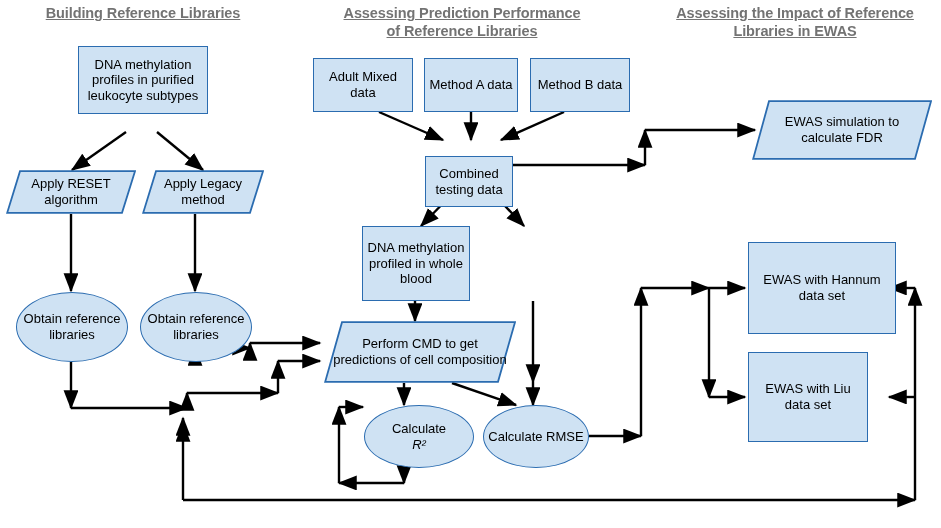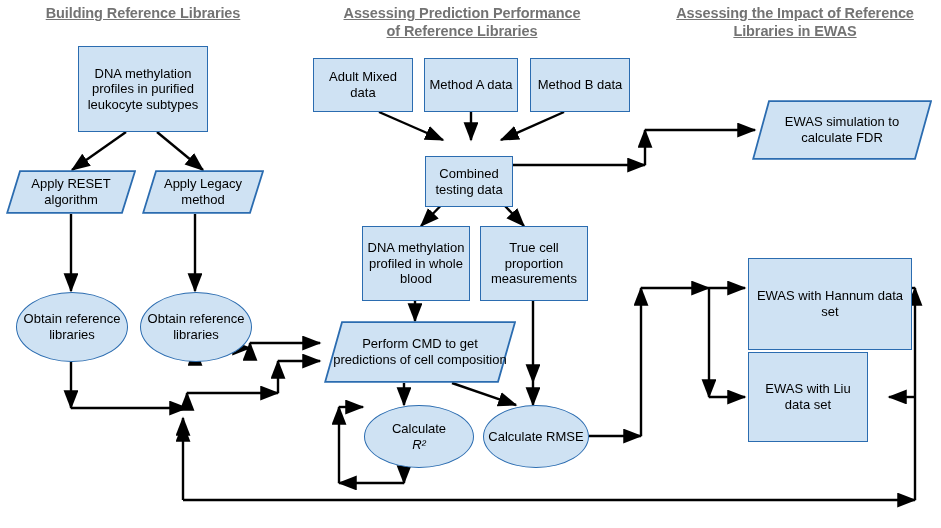--- a/index.html
+++ b/index.html
@@ -150,21 +150,21 @@
       <path d="M404,468 L404,483" marker-end=""></path>
       <path d="M404,483 L339,483" marker-end=""></path>
       <path d="M339,483 L339,407" marker-end=""></path>
       <path d="M339,407 L363,407"></path>
 
       <path d="M183,500 L183,424" marker-end=""></path>
       <path d="M183,424 L183,418" marker-end=""></path>
     </g>
   </svg>
 
-  <div class="node rect" style="left:78px; top:46px; width:130px; height:86px;">
+  <div class="node rect" style="left:78px; top:46px; width:130px; height:68px;">
     <span class="lbl">DNA methylation profiles in purified leukocyte subtypes</span>
   </div>
 
   <div class="node para" style="left:6px; top:170px; width:130px; height:44px;">
     <svg class="para-shape" viewBox="0 0 130 44" preserveAspectRatio="none">
       <polygon points="14,1.2 129,1.2 116,42.8 1.2,42.8" fill="#cfe2f3" stroke="#2b6cb0" stroke-width="1.8"></polygon>
     </svg>
     <span class="para-label">Apply RESET algorithm</span>
   </div>
 
@@ -196,23 +196,20 @@
   </div>
 
   <div class="node rect" style="left:425px; top:140px; width:88px; height:51px;margin-top:16px;">
     <span class="lbl">Combined testing data</span>
   </div>
 
   <div class="node rect" style="left:362px; top:226px; width:108px; height:75px;">
     <span class="lbl">DNA methylation profiled in whole blood</span>
   </div>
 
-  <div class="node rect" style="left:480px; top:226px; width:108px; height:75px;">
-    <span class="lbl">True cell proportion measurements</span>
-  </div>
 
   <div class="node para" style="left:324px; top:321px; width:192px; height:62px;">
     <svg class="para-shape" viewBox="0 0 192 62" preserveAspectRatio="none">
       <polygon points="18,1.2 191,1.2 174,60.8 1.2,60.8" fill="#cfe2f3" stroke="#2b6cb0" stroke-width="1.8"></polygon>
     </svg>
     <span class="para-label">Perform CMD to get predictions of cell composition</span>
   </div>
 
   <div class="node ellipse" style="left:483px; top:405px; width:106px; height:63px;">
     <span class="lbl">Calculate RMSE</span>
@@ -223,21 +220,21 @@
     <span class="ital">R²</span>
   </div>
 
   <div class="node para" style="left:752px; top:100px; width:180px; height:60px;">
     <svg class="para-shape" viewBox="0 0 180 60" preserveAspectRatio="none">
       <polygon points="17,1.2 179,1.2 163,58.8 1.2,58.8" fill="#cfe2f3" stroke="#2b6cb0" stroke-width="1.8"></polygon>
     </svg>
     <span class="para-label">EWAS simulation to calculate FDR</span>
   </div>
 
-  <div class="node rect" style="left:748px; top:242px; width:164px; height:92px;margin-top:16px;">
+  <div class="node rect" style="left:748px; top:242px; width:148px; height:92px;">
     <span class="lbl">EWAS with Hannum data set</span>
   </div>
 
   <div class="node rect" style="left:748px; top:352px; width:120px; height:90px;">
     <span class="lbl">EWAS with Liu data set</span>
   </div>
 
 </div>
 
 </body></html>

